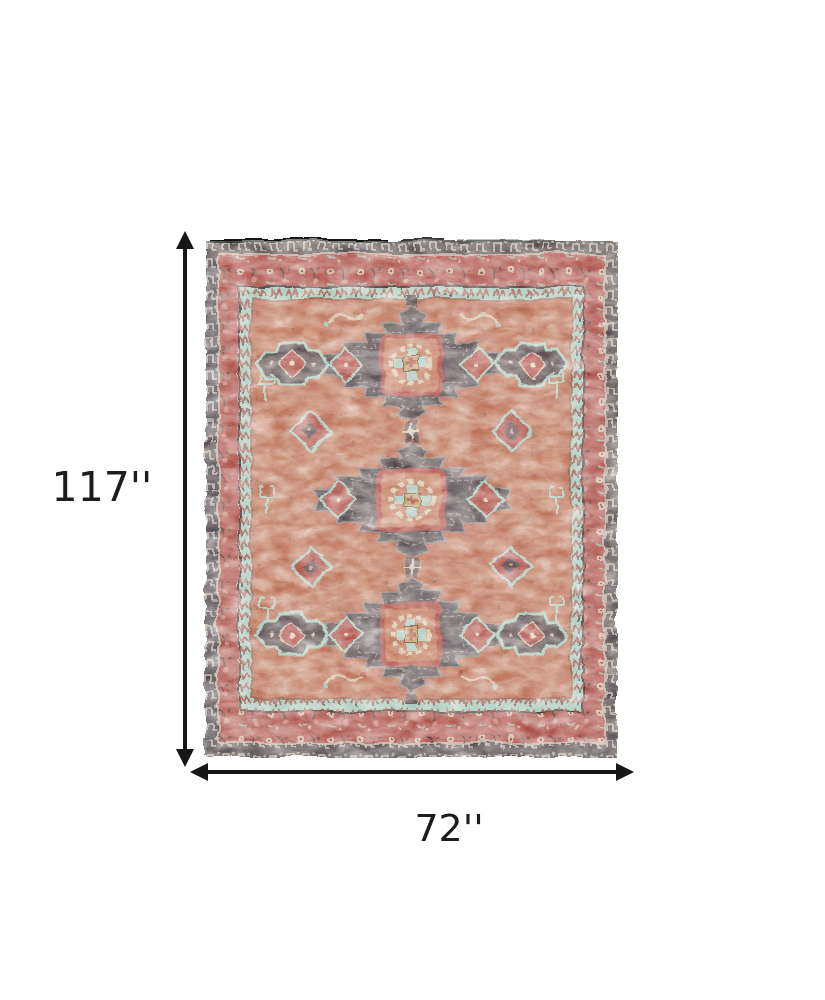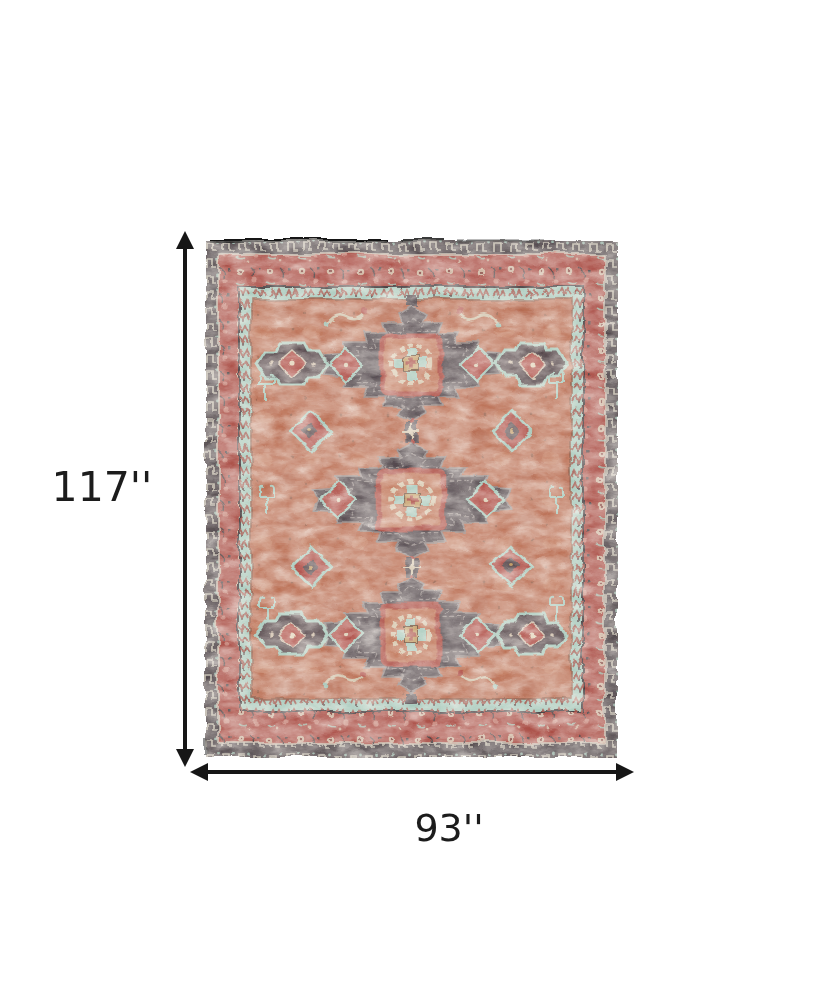--- a/index.html
+++ b/index.html
@@ -212,15 +212,15 @@
       <polygon class="arrow-head" points="185,767 176,749 194,749"></polygon>
     </g>
     <g>
       <line class="arrow-line" x1="204" y1="772" x2="620" y2="772"></line>
       <polygon class="arrow-head" points="190,772 208,763 208,781"></polygon>
       <polygon class="arrow-head" points="634,772 616,763 616,781"></polygon>
     </g>
   </svg>
 
   <div class="dim-label label-height">117''</div>
-  <div class="dim-label label-width">93''</div>
+  <div class="dim-label label-width">72''</div>
 
 </div>
 
 </body></html>

